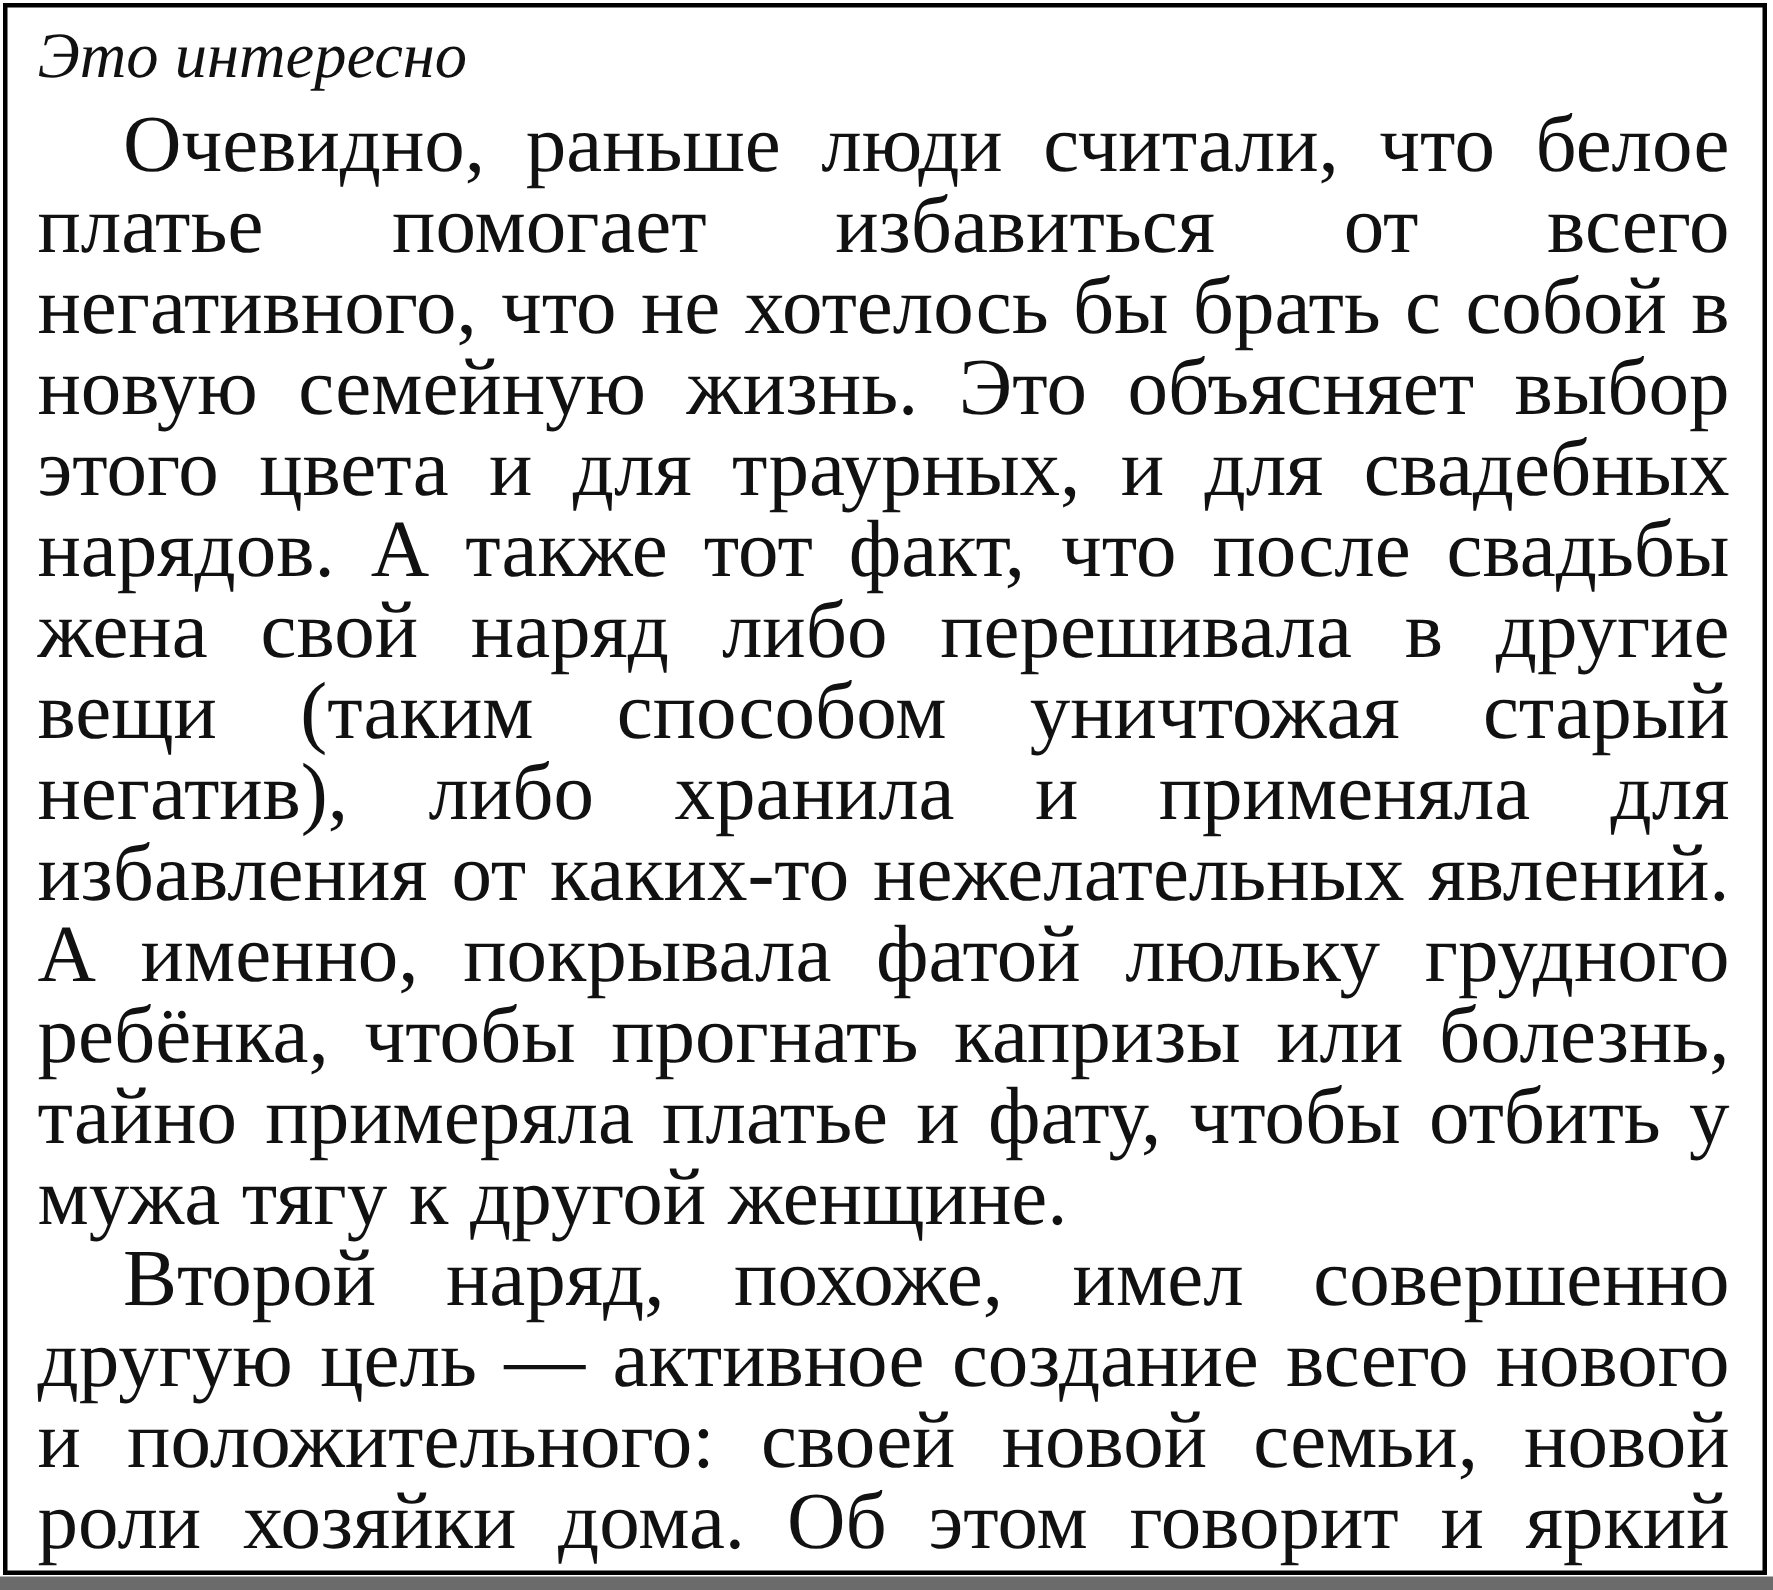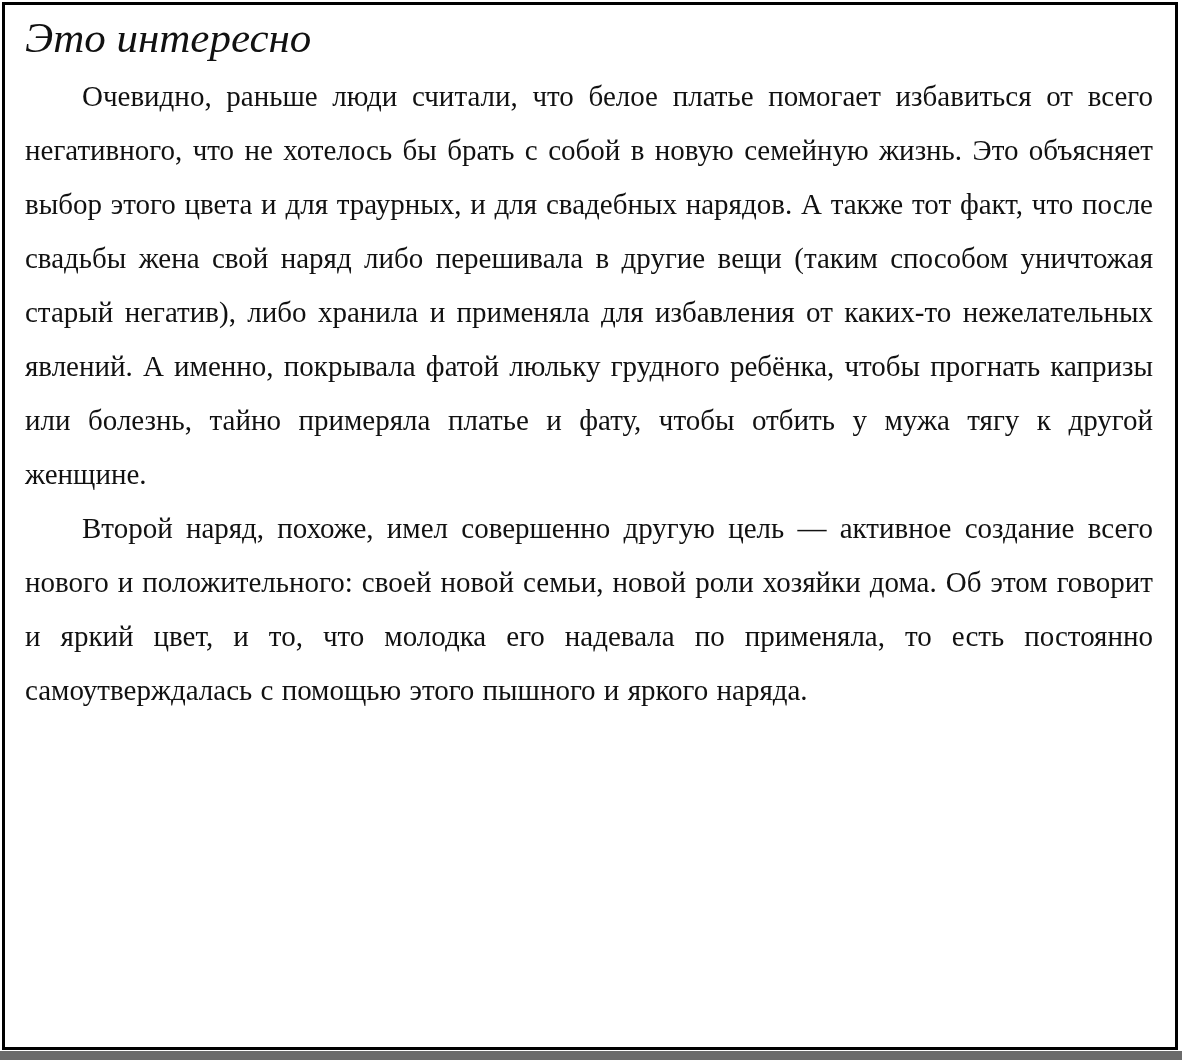--- a/index.html
+++ b/index.html
@@ -37,21 +37,21 @@
     margin: 0;
     font-style: italic;
     font-weight: normal;
     font-size: 43px;
     line-height: 62px;
     text-indent: 0;
     color: var(--text-color);
   }
   .body-paragraph {
     margin: 0;
-    font-size: 29px;
+    font-size: 54px;
     line-height: 54px;
     text-align: justify;
     text-indent: 57px;
     word-spacing: 1px;
     color: var(--text-color);
   }
   .body-paragraph + .body-paragraph {
     margin-top: 0;
   }
   .scan-edge-strip {

